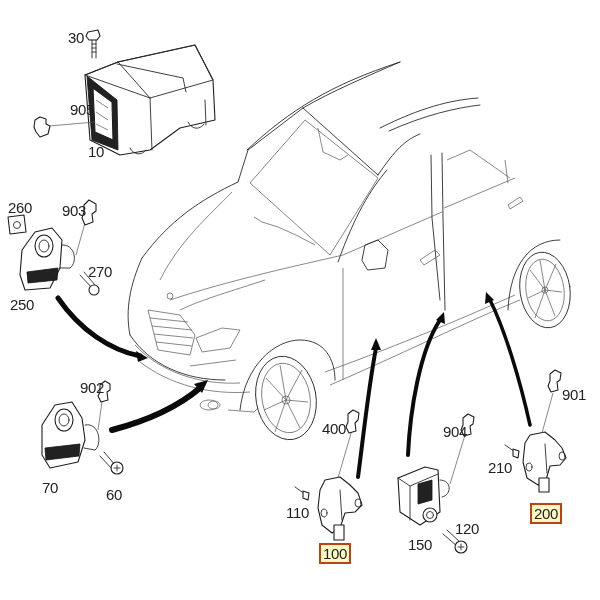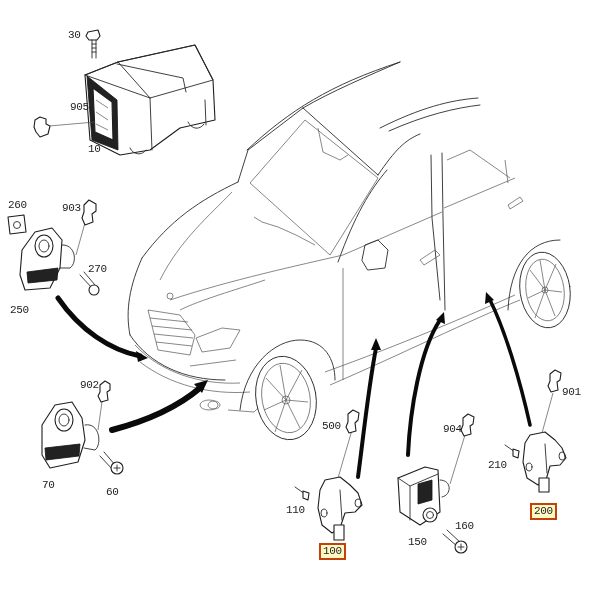--- a/index.html
+++ b/index.html
@@ -6,22 +6,22 @@
     html, body { width: 600px; height: 600px; background: #ffffff; overflow: hidden; }
     #stage { position: relative; width: 600px; height: 600px; background: #ffffff; }
     svg.art { position: absolute; left: 0; top: 0; width: 600px; height: 600px; }
     .line { fill: none; stroke: #2a2a2a; stroke-width: 0.9; stroke-linejoin: round; stroke-linecap: round; }
     .thin { fill: none; stroke: #555; stroke-width: 0.7; }
     .part { fill: #ffffff; stroke: #1e1e1e; stroke-width: 1.1; stroke-linejoin: round; }
     .dark { fill: #222; stroke: #111; stroke-width: 0.8; }
     .arrow { fill: none; stroke: #0a0a0a; stroke-linecap: round; }
     .label {
       position: absolute;
-      font-family: Liberation Mono, monospace;
-      font-size: 11px;
+      font-family: Liberation Sans, sans-serif;
+      font-size: 15px;
       color: #222;
       letter-spacing: -0.3px;
       line-height: 1;
       white-space: nowrap;
     }
     .label.boxed {
       border: 2px solid #c2410c;
       padding: 1px 2px;
       background: #fef9c3;
     }
@@ -255,28 +255,28 @@
       <path d="M486,292 L485,304 L494,300 Z" fill="#0a0a0a"></path>
     </g>
   </svg>
 
   <span class="label" style="left:68px;top:30px;">30</span>
   <span class="label" style="left:30px;top:102px;margin-left:40px;">905</span>
   <span class="label" style="left:88px;top:144px;">10</span>
   <span class="label" style="left:8px;top:200px;">260</span>
   <span class="label" style="left:62px;top:203px;">903</span>
   <span class="label" style="left:88px;top:264px;">270</span>
-  <span class="label" style="left:10px;top:297px;margin-top:8px;">250</span>
+  <span class="label" style="left:10px;top:297px;">250</span>
   <span class="label" style="left:80px;top:380px;">902</span>
   <span class="label" style="left:42px;top:480px;">70</span>
   <span class="label" style="left:106px;top:487px;">60</span>
-  <span class="label" style="left:322px;top:421px;">500</span>
+  <span class="label" style="left:322px;top:421px;">400</span>
   <span class="label" style="left:286px;top:505px;">110</span>
   <span class="label boxed" style="left:319px;top:543px;">100</span>
   <span class="label" style="left:443px;top:424px;">904</span>
   <span class="label" style="left:408px;top:537px;">150</span>
-  <span class="label" style="left:455px;top:521px;">160</span>
+  <span class="label" style="left:455px;top:521px;">120</span>
   <span class="label" style="left:562px;top:387px;">901</span>
   <span class="label" style="left:488px;top:460px;">210</span>
   <span class="label boxed" style="left:530px;top:503px;">200</span>
 
 
 </div>
 
 </body></html>

